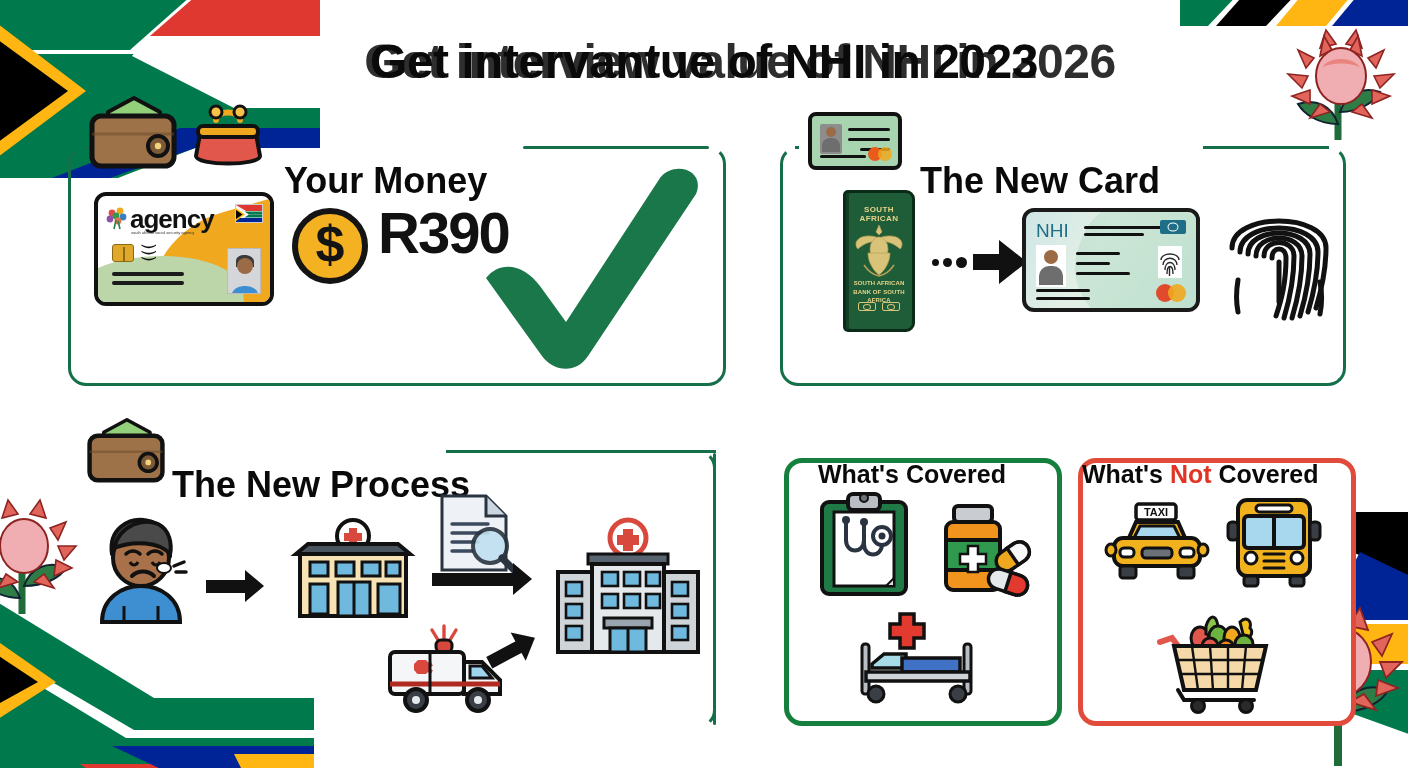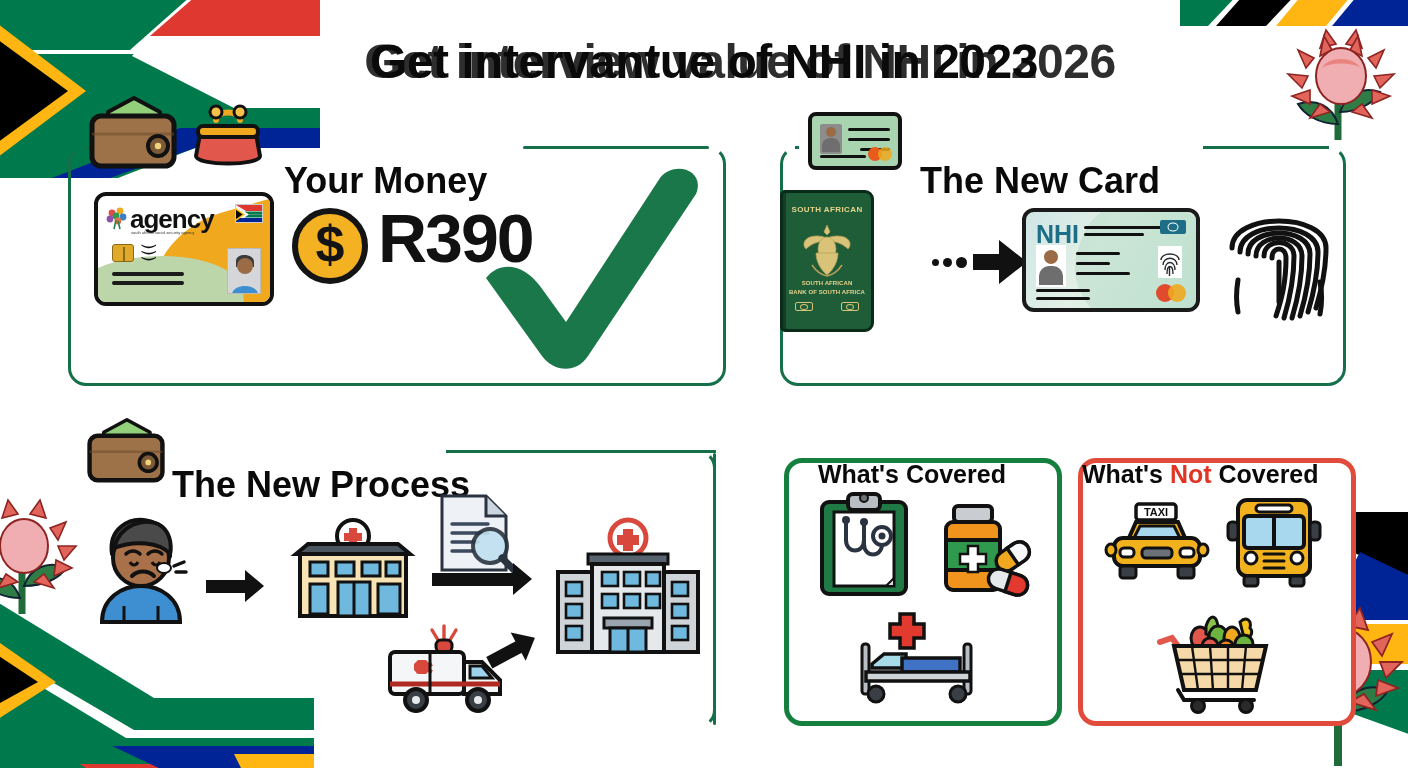--- a/index.html
+++ b/index.html
@@ -115,21 +115,21 @@
   .sassa-lines b { display:block; width: 72px; height: 4px; background:#1b1b1b; border-radius:2px; margin-bottom:5px; }
 
   .coin {
     position:absolute; left: 292px; top: 208px; width: 76px; height: 76px;
     border-radius: 50%; background:#f4b223; border: 6px solid #141414;
     display:flex; align-items:center; justify-content:center;
   }
   .coin span { font-size: 52px; font-weight: bold; color:#141414;
                font-family:"Liberation Sans", sans-serif; line-height:1; margin-top:-4px; }
   .amount {
-    position:absolute; left: 378px; top: 199px; font-size: 68px; font-weight:bold;
+    position:absolute; left: 378px; top: 199px; font-size: 58px; font-weight:bold;
     color:#111; letter-spacing:-2px; font-family:"Liberation Sans", sans-serif;
   }
   .grant-safe {
     position:absolute; left: 172px; top: 322px; font-size: 36px; font-weight:bold;
     color:#0a0a0a; font-family:"Liberation Sans", sans-serif;
   }
   .checkmark { position:absolute; left: 470px; top: 160px; }
 
   
   .idcard {
@@ -139,21 +139,21 @@
   .idcard .ph { position:absolute; left:8px; top:8px; width:22px; height:30px; background:#8d8d8d; border-radius:2px; }
   .idcard .ph::before { content:""; position:absolute; left:6px; top:3px; width:10px; height:10px; border-radius:50%; background:#9b6b46; }
   .idcard .ph::after { content:""; position:absolute; left:2px; top:14px; width:18px; height:14px; border-radius:8px 8px 0 0; background:#6e6e6e; }
   .idcard .ln { position:absolute; right:8px; height:3px; background:#111; border-radius:2px; }
   .idcard .mc { position:absolute; right:6px; bottom:5px; width:24px; height:14px; }
   .idcard .mc i { position:absolute; top:0; width:14px; height:14px; border-radius:50%; }
   .idcard .mc i:first-child { left:0; background:#e85b1a; }
   .idcard .mc i:last-child { right:0; background:#f0a81e; opacity:.85; }
 
   .passport {
-    position:absolute; left: 780px; top: 190px; width: 94px; height: 142px;
+    position:absolute; left: 843px; top: 190px; width: 72px; height: 142px;
     background:#1f5c38; border:3px solid #0b2b19; border-radius: 5px 9px 9px 5px;
     box-shadow: inset 3px 0 0 #143f26;
   }
   .passport .pt { position:absolute; left:0; right:0; top: 12px; text-align:center;
     font-size: 8px; font-weight:bold; color:#e7d48a; letter-spacing:.4px; }
   .passport .arms { position:absolute; left:50%; top: 30px; transform:translateX(-50%); }
   .passport .pb { position:absolute; left:0; right:0; top: 86px; text-align:center;
     font-size: 6px; font-weight:bold; color:#e7d48a; line-height:1.45; letter-spacing:.1px; }
   .passport .em1, .passport .em2 {
     position:absolute; bottom: 18px; width: 18px; height: 9px;
@@ -170,21 +170,21 @@
   .dots-arrow i.d2 { width:9px; height:9px; }
   .dots-arrow i.d3 { width:11px; height:11px; }
 
   .nhicard {
     position:absolute; left: 1022px; top: 208px; width: 178px; height: 104px;
     background: linear-gradient(120deg,#cfe6e6 0%,#e3f0e6 42%,#d6ecdf 70%,#c6e2d8 100%);
     border:4px solid #1a1a1a; border-radius: 12px; overflow:hidden;
   }
   .nhicard .wv { position:absolute; right:-20px; top:-10px; width:140px; height:130px;
     background:#b8dcc8; border-radius:50% 40% 60% 50%; opacity:.55; transform:rotate(20deg); }
-  .nhicard .nhi { position:absolute; left:10px; top:8px; font-size:25px; font-weight:bold;
+  .nhicard .nhi { position:absolute; left:10px; top:8px; font-size:19px; font-weight:normal;
     color:#1d6e86; font-family:"Liberation Sans", sans-serif; }
   .nhicard .ph { position:absolute; left:10px; top:33px; width:30px; height:42px; background:#fff; }
   .nhicard .ph i { position:absolute; left:8px; top:5px; width:14px; height:14px; border-radius:50%; background:#9b6b46; }
   .nhicard .ph u { position:absolute; left:3px; top:21px; width:24px; height:19px; border-radius:10px 10px 0 0; background:#6e6e6e; }
   .nhicard .ln { position:absolute; height:3px; background:#111; border-radius:2px; }
   .nhicard .chipbox { position:absolute; right:10px; top:8px; width:26px; height:14px;
     background:#1d6e86; border-radius:2px; }
   .nhicard .chipbox::after { content:""; position:absolute; left:50%; top:50%;
     transform:translate(-50%,-50%); width:9px; height:7px; border:1.5px solid #fff; border-radius:50%; }
   .nhicard .fp { position:absolute; right:14px; top:34px; width:24px; height:32px; background:#fff; }

